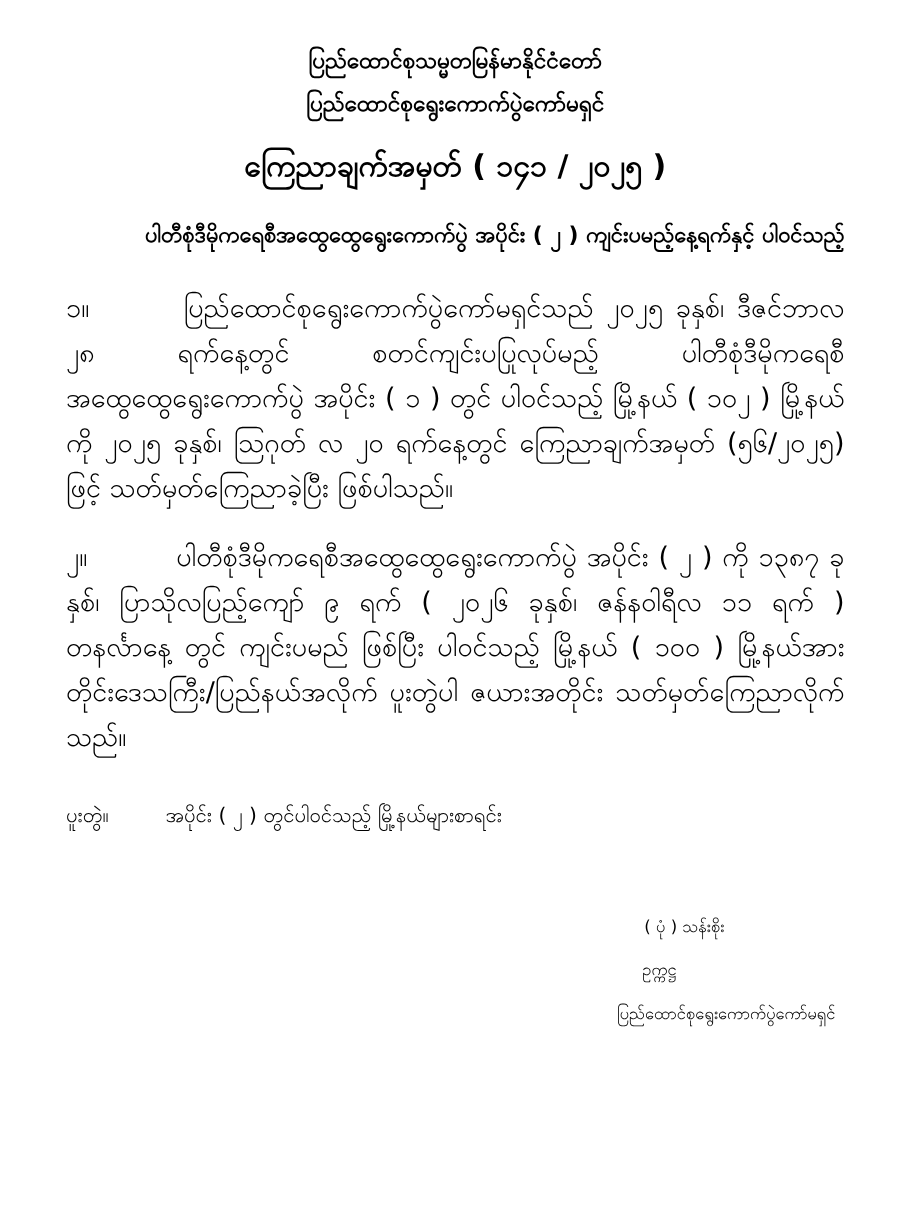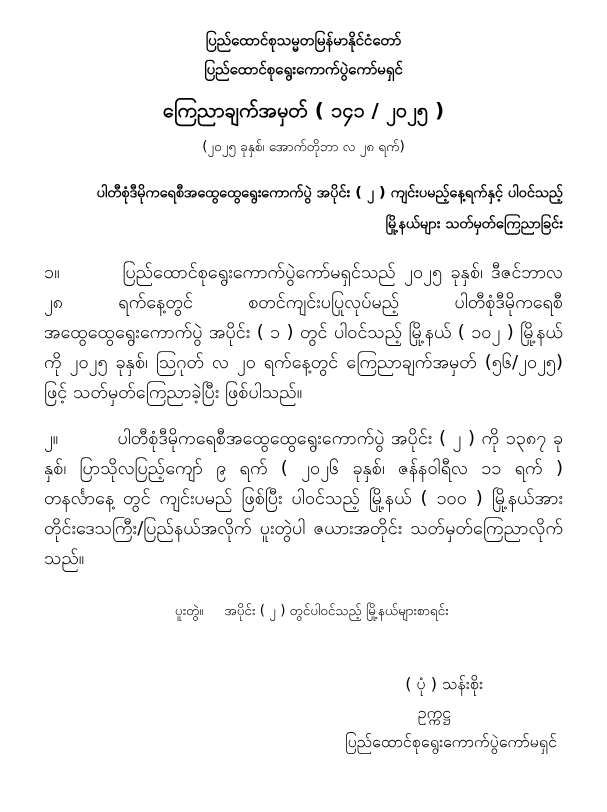--- a/index.html
+++ b/index.html
@@ -66,30 +66,29 @@
     display: inline-block;
   }
   .para .indent {
     display: inline-block;
     width: 46px;
   }
   .joint-line {
     margin-top: 22px;
     font-size: 13.5px;
     line-height: 30px;
-    text-align: center;
   }
   .joint-line .lbl {
     display: inline-block;
     min-width: 62px;
   }
   .sign-block {
     margin-top: 44px;
     text-align: right;
-    font-size: 16px;
+    font-size: 11px;
     line-height: 29px;
     padding-right: 6px;
   }
   .sign-name {
     padding-right: 74px;
   }
   .sign-title {
     padding-right: 106px;
   }
   .sign-org {
@@ -102,26 +101,24 @@
 <div class="page">
 
   <div class="center">
     <div class="header-line">ပြည်ထောင်စုသမ္မတမြန်မာနိုင်ငံတော်</div>
     <div class="header-line">ပြည်ထောင်စုရွေးကောက်ပွဲကော်မရှင်</div>
   </div>
 
   <div class="center announce-no">ကြေညာချက်အမှတ် ( ၁၄၁ / ၂၀၂၅ )</div>
 
   <div class="center date-block">
-    <div class="date-line">(၂၀၂၅ ခုနှစ်၊ အောက်တိုဘာ လ ၂၈ ရက်)</div>
   </div>
 
   <div class="subject">
     <div>ပါတီစုံဒီမိုကရေစီအထွေထွေရွေးကောက်ပွဲ အပိုင်း ( ၂ ) ကျင်းပမည့်နေ့ရက်နှင့် ပါဝင်သည့်</div>
-    <div>မြို့နယ်များ သတ်မှတ်ကြေညာခြင်း</div>
   </div>
 
   <div class="body-block">
 
     <div class="para">
       <span class="num">၁။</span>
       <span class="indent"></span>
       <span>ပြည်ထောင်စုရွေးကောက်ပွဲကော်မရှင်သည် ၂၀၂၅ ခုနှစ်၊ ဒီဇင်ဘာလ ၂၈ ရက်နေ့တွင် စတင်ကျင်းပပြုလုပ်မည့် ပါတီစုံဒီမိုကရေစီအထွေထွေရွေးကောက်ပွဲ အပိုင်း ( ၁ ) တွင် ပါဝင်သည့် မြို့နယ် ( ၁၀၂ ) မြို့နယ်ကို ၂၀၂၅ ခုနှစ်၊ သြဂုတ် လ ၂၀ ရက်နေ့တွင် ကြေညာချက်အမှတ် (၅၆/၂၀၂၅) ဖြင့် သတ်မှတ်ကြေညာခဲ့ပြီး ဖြစ်ပါသည်။</span>
     </div>
 

